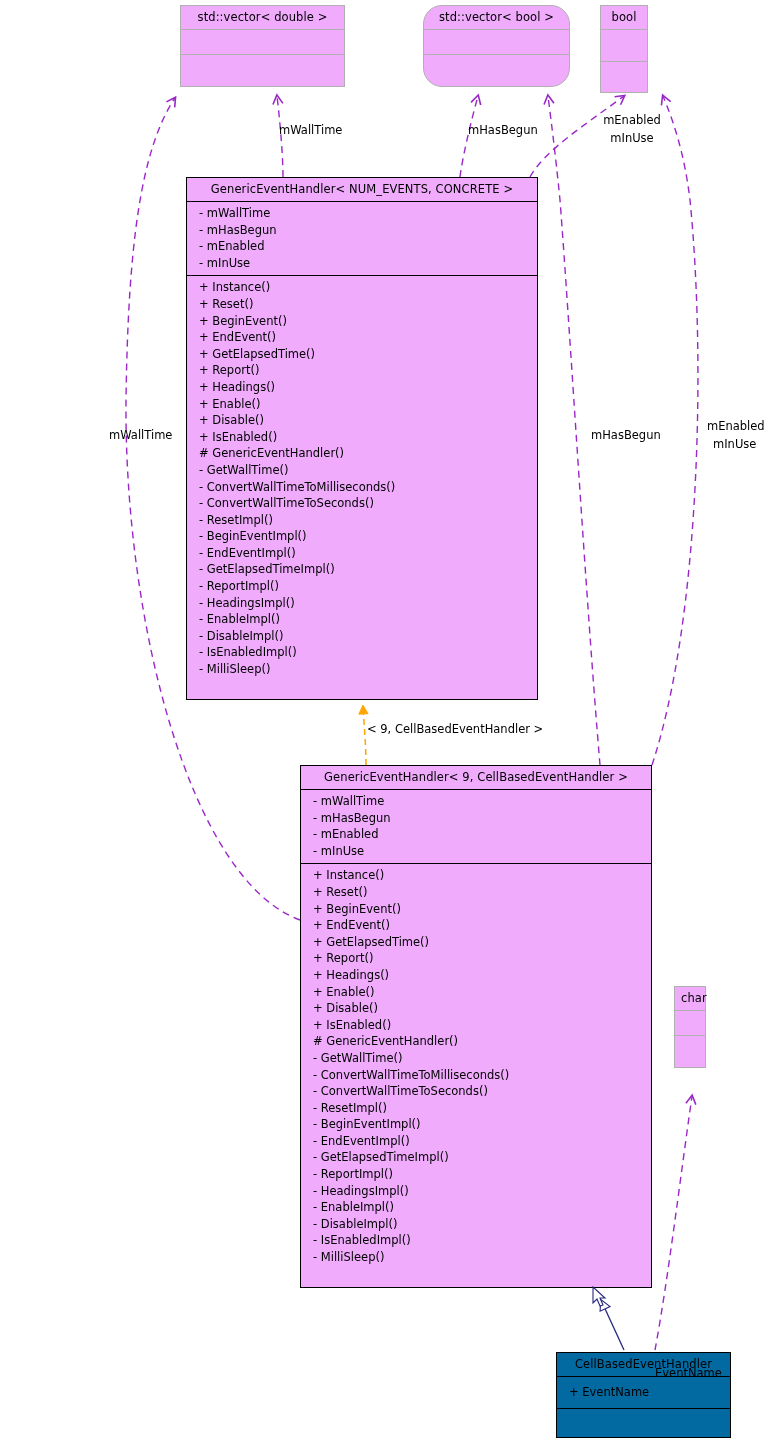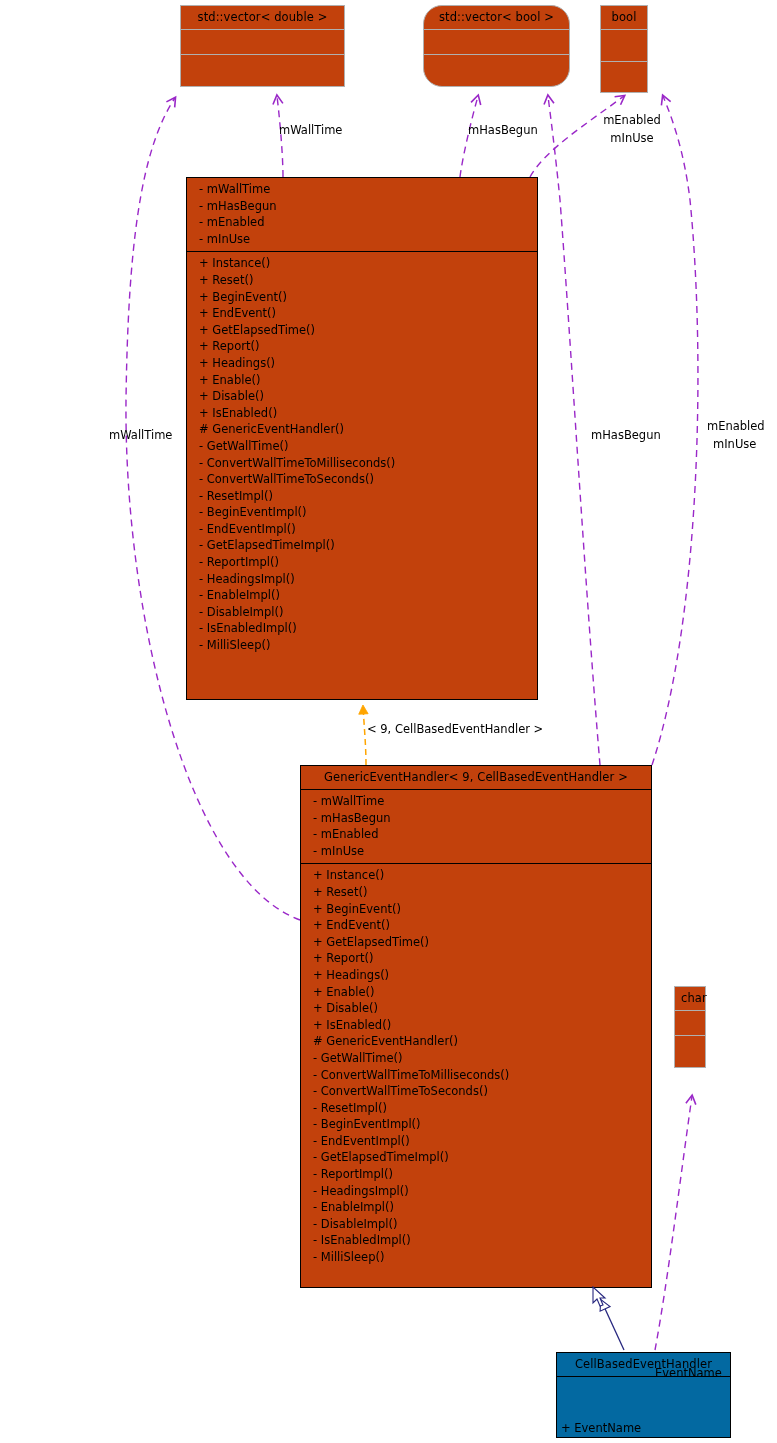--- a/index.html
+++ b/index.html
@@ -20,21 +20,21 @@
   }
   svg.edges {
     position: absolute;
     left: 0; top: 0;
     width: 777px; height: 1443px;
     pointer-events: none;
   }
   .uml-box {
     position: absolute;
     box-sizing: border-box;
-    background: #c2410c;
+    background: #f0abfc;
     display: flex;
     flex-direction: column;
   }
   .uml-box.plain {
     border: 1px solid #b0b0b0;
   }
   .uml-box.strong {
     border: 1px solid #000000;
   }
   .uml-box.highlight {
@@ -65,21 +65,21 @@
   .uml-section.empty-a { height: 24px; padding: 0; }
   .uml-section.empty-b { height: 25px; padding: 0; }
 
   .uml-row {
     font-size: 11.5px;
     color: #000;
     line-height: 16.6px;
     padding-left: 12px;
     white-space: nowrap;
   }
-  .uml-box.highlight .uml-row { padding-left: 4px; line-height: 24px; margin-top: 36px; }
+  .uml-box.highlight .uml-row { padding-left: 12px; line-height: 24px; }
 
   .edge-label {
     position: absolute;
     font-size: 11.5px;
     color: #000;
     white-space: nowrap;
     line-height: 14px;
     text-align: center;
   }
   .edge-label.center { text-align: center; }
@@ -140,20 +140,21 @@
     <div class="uml-section empty-b last"></div>
   </div>
 
   <div class="uml-box plain" style="left:674px; top:986px; width:32px; height:82px;">
     <div class="uml-title">char</div>
     <div class="uml-section empty-a"></div>
     <div class="uml-section empty-b last"></div>
   </div>
 
   <div class="uml-box strong" style="left:186px; top:177px; width:352px; height:523px;">
+    <div class="uml-title">GenericEventHandler&lt; NUM_EVENTS, CONCRETE &gt;</div>
     <div class="uml-section">
         <div class="uml-row">- mWallTime</div>
         <div class="uml-row">- mHasBegun</div>
         <div class="uml-row">- mEnabled</div>
         <div class="uml-row">- mInUse</div>
       </div>
     <div class="uml-section last">
         <div class="uml-row">+ Instance()</div>
         <div class="uml-row">+ Reset()</div>
         <div class="uml-row">+ BeginEvent()</div>

